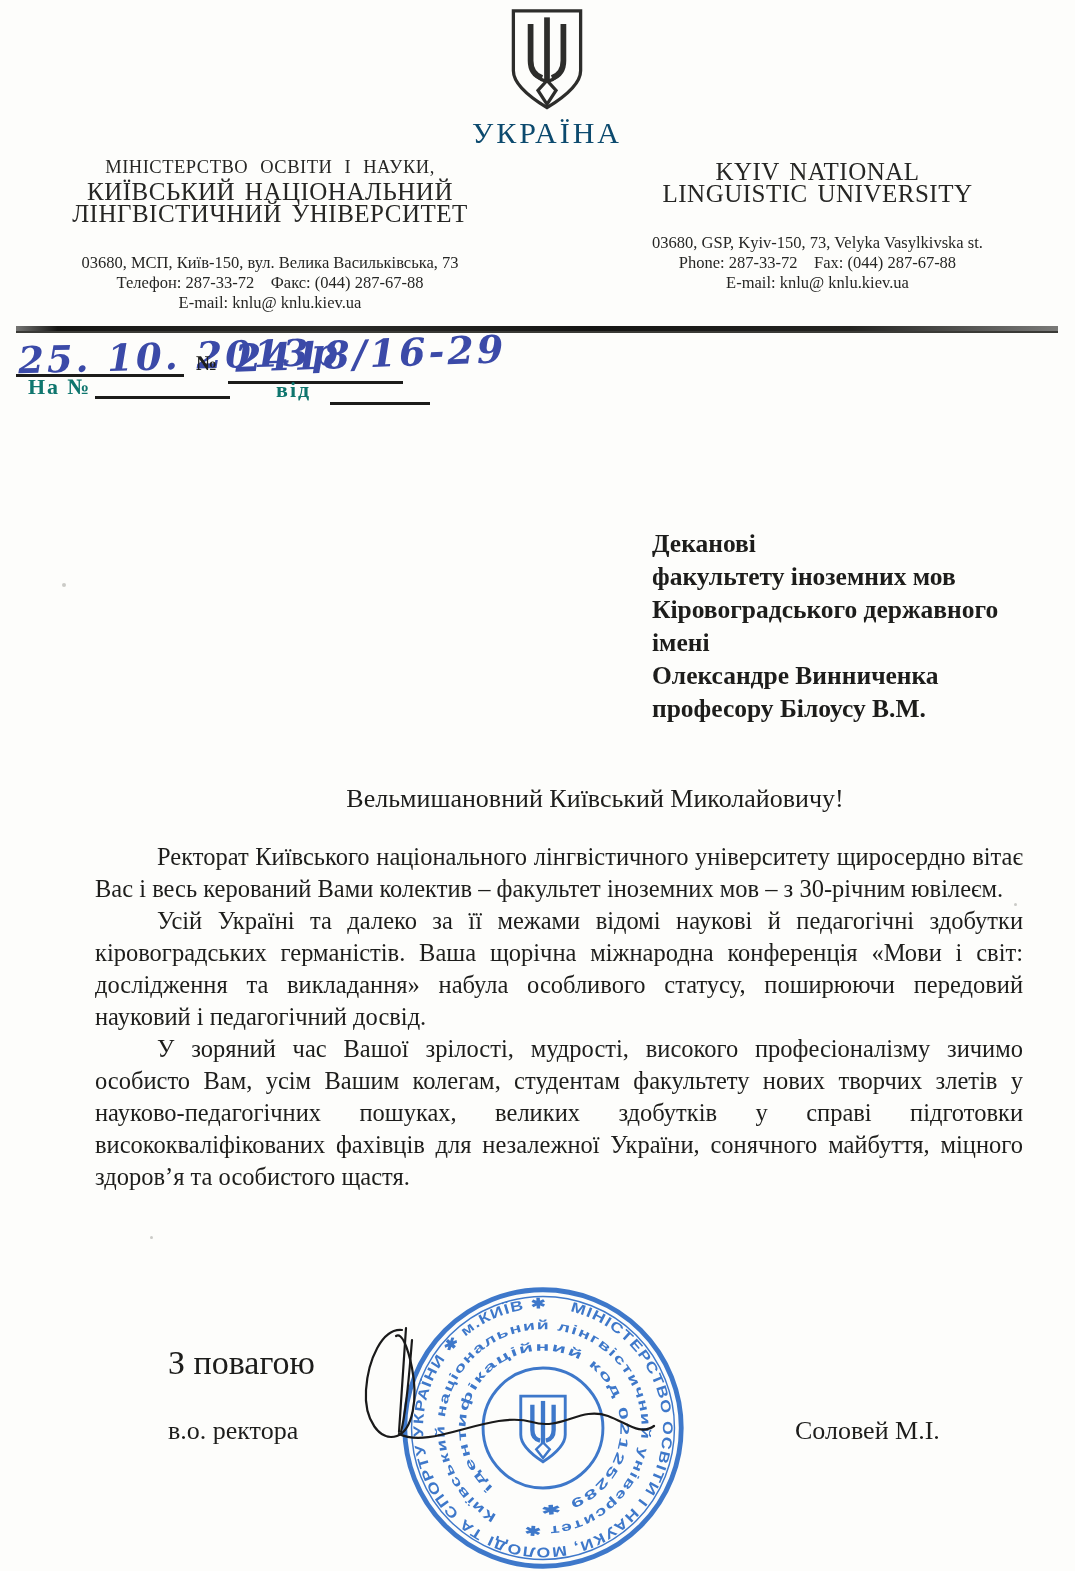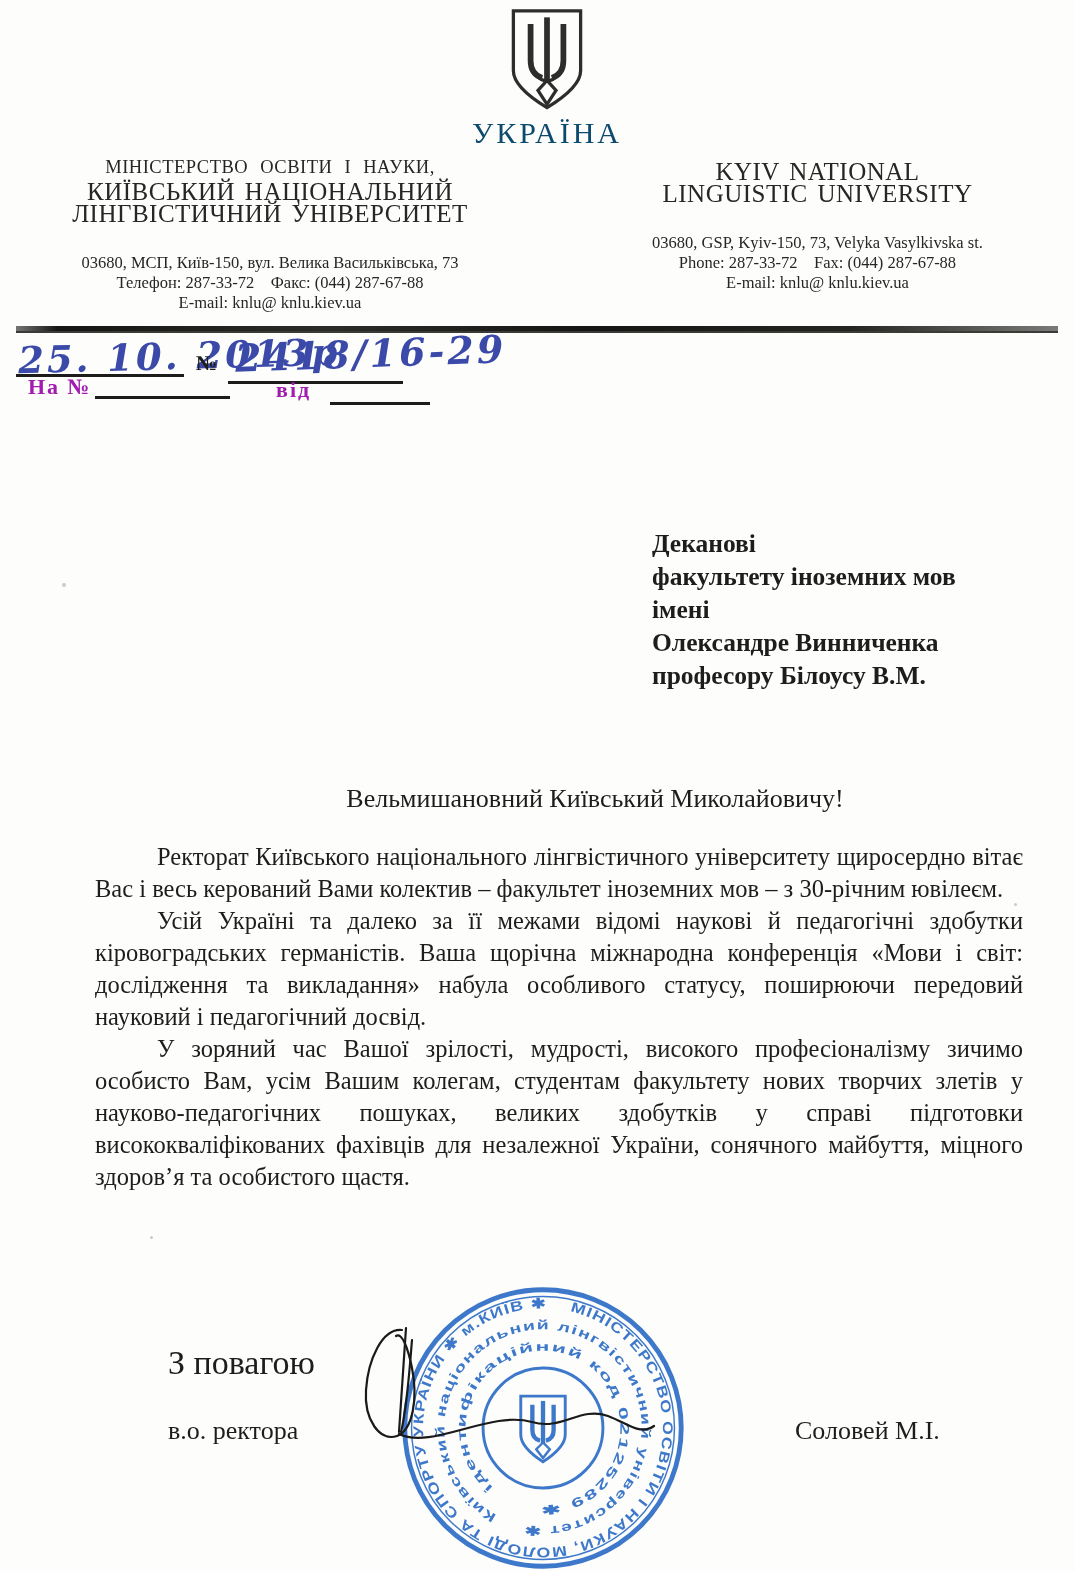--- a/index.html
+++ b/index.html
@@ -34,21 +34,21 @@
     color:#3b4aa8; letter-spacing:3px;
   }
   .ref-date { position:absolute; left:18px; top:334px; font-size:37px; transform:rotate(-1.5deg); }
   .ref-no-sign { position:absolute; left:196px; top:351px; font-size:21px; font-weight:bold; }
   .ref-number { position:absolute; left:235px; top:331px; font-size:38px; transform:rotate(-2deg); }
   .u-line { position:absolute; border-bottom:3px solid #1c1c1a; }
   .u1 { left:16px;  top:374px; width:168px; }
   .u2 { left:228px; top:381px; width:175px; }
   .u3 { left:95px;  top:396px; width:135px; }
   .u4 { left:330px; top:402px; width:100px; }
-  .ref-label { position:absolute; font-size:22px; font-weight:bold; letter-spacing:2px; color:#a21caf; }
+  .ref-label { position:absolute; font-size:22px; font-weight:bold; letter-spacing:2px; color:#0f766e; }
   .lbl-na  { left:28px;  top:374px; }
   .lbl-vid { left:276px; top:377px; }
   
   .recipient { position:absolute; left:652px; top:527px; font-size:25.5px; line-height:33px;font-weight:bold; }
   
   .salutation {
     position:absolute; left:115px; top:784px; width:960px;
     text-align:center; font-size:26px;
   }
   .body-text { position:absolute; left:95px; top:841px; width:928px; font-size:24.5px; line-height:32px; text-align:justify; }
@@ -116,20 +116,21 @@
   <div class="u-line u1"></div>
   <div class="u-line u2"></div>
   <div class="ref-label lbl-na">На №</div>
   <div class="u-line u3"></div>
   <div class="ref-label lbl-vid">від</div>
   <div class="u-line u4"></div>
 
   <div class="recipient">
     <div>Деканові</div>
     <div>факультету іноземних мов</div>
+    <div>Кіровоградського державного</div>
     <div>імені</div>
     <div>Олександре Винниченка</div>
     <div>професору Білоусу В.М.</div>
   </div>
 
   <div class="salutation">Вельмишановний Київський Миколайовичу!</div>
 
   <div class="body-text">
     <p>Ректорат Київського національного лінгвістичного університету щиросердно вітає Вас і весь керований Вами колектив – факультет іноземних мов – з 30-річним ювілеєм.</p>
     <p>Усій Україні та далеко за її межами відомі наукові й педагогічні здобутки кіровоградських германістів. Ваша щорічна міжнародна конференція «Мови і світ: дослідження та викладання» набула особливого статусу, поширюючи передовий науковий і педагогічний досвід.</p>

